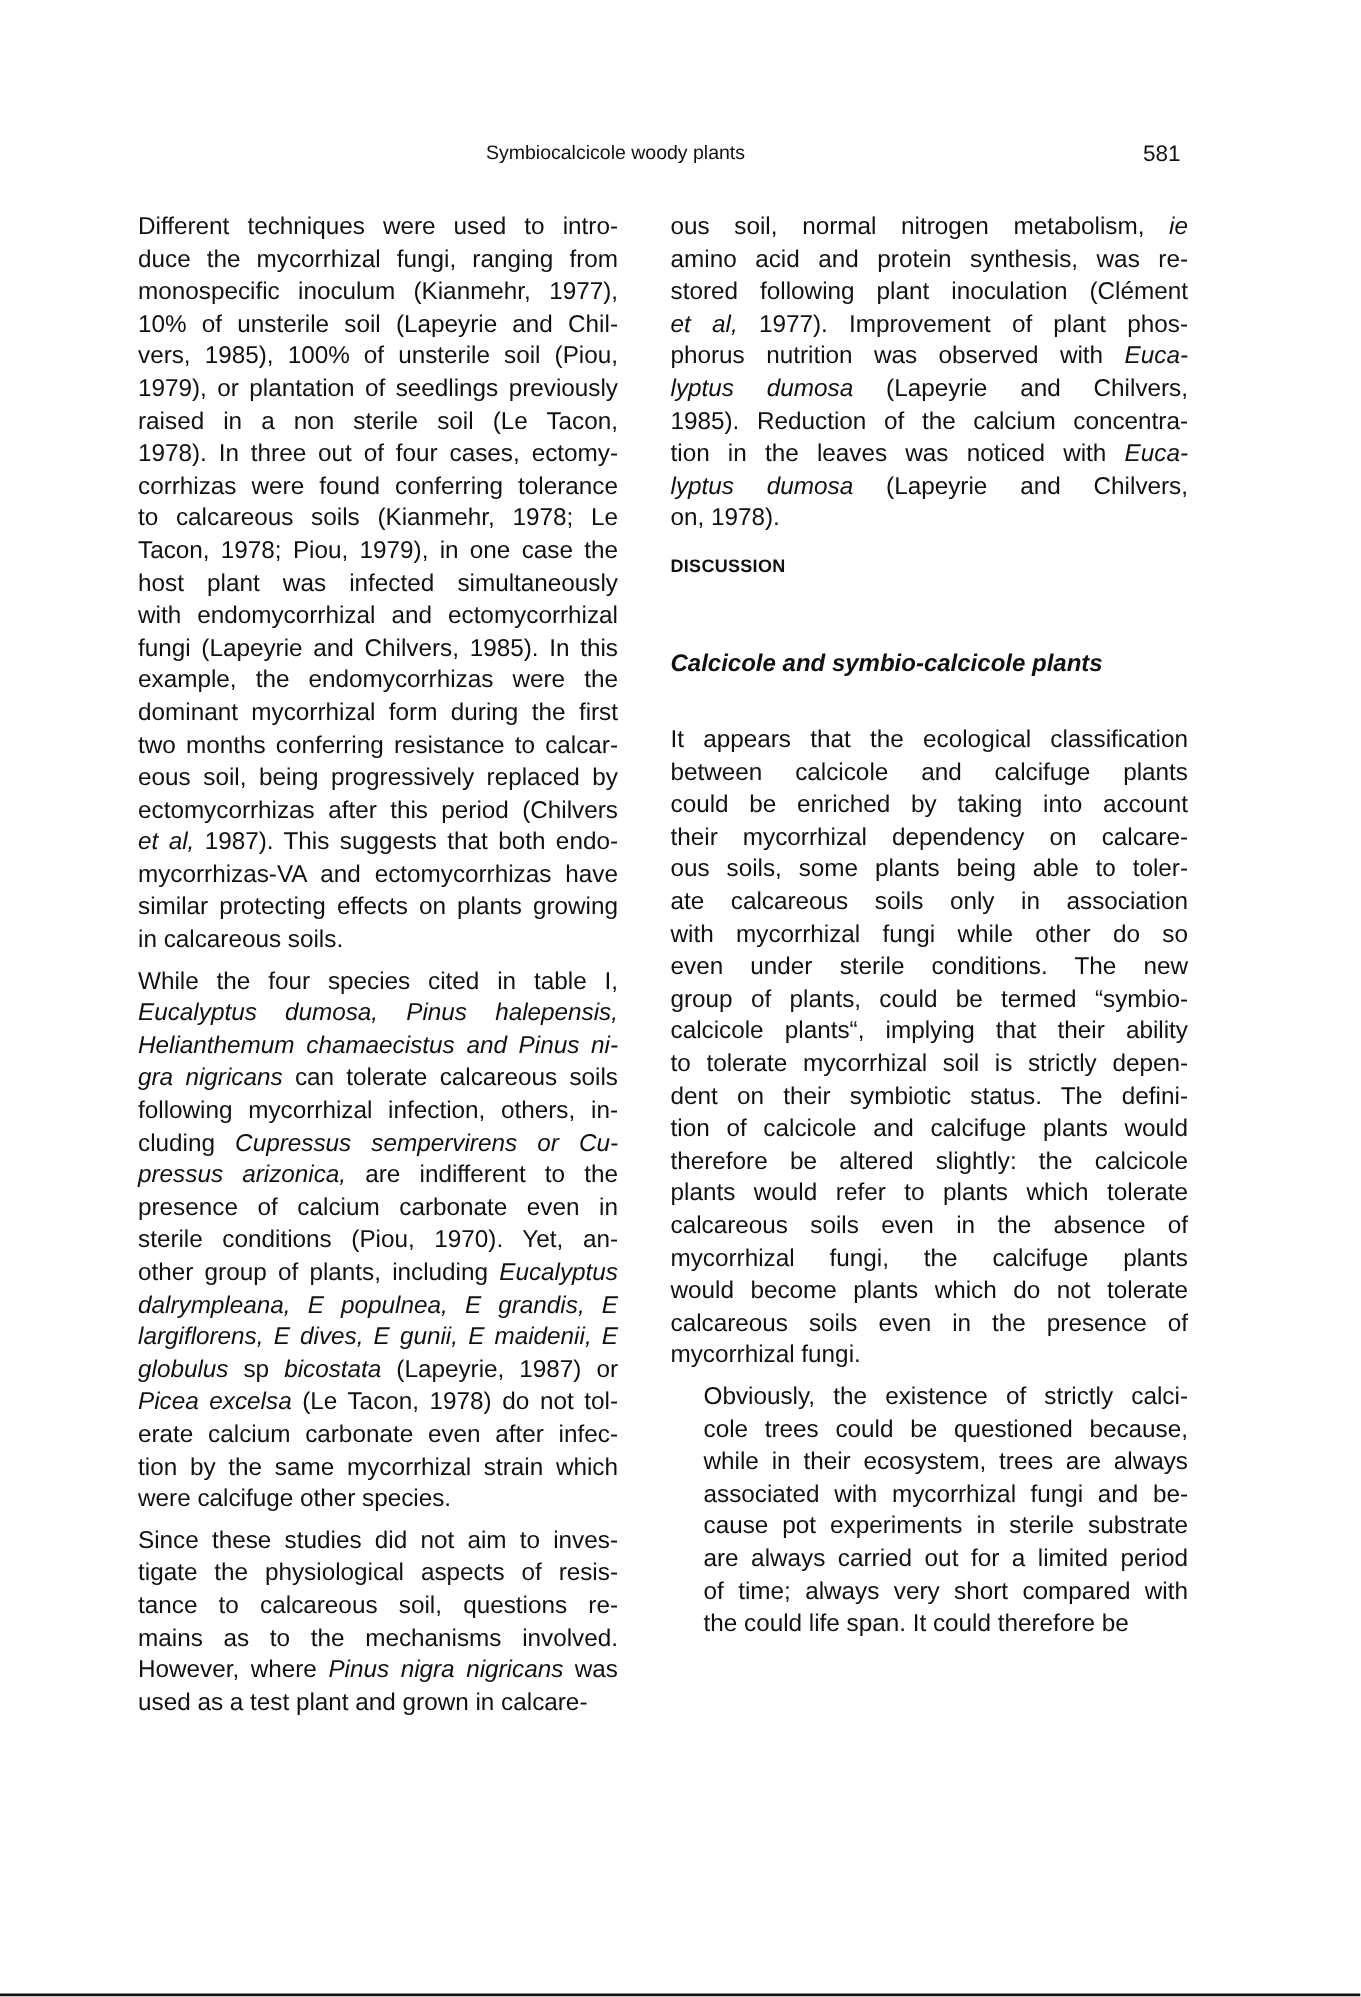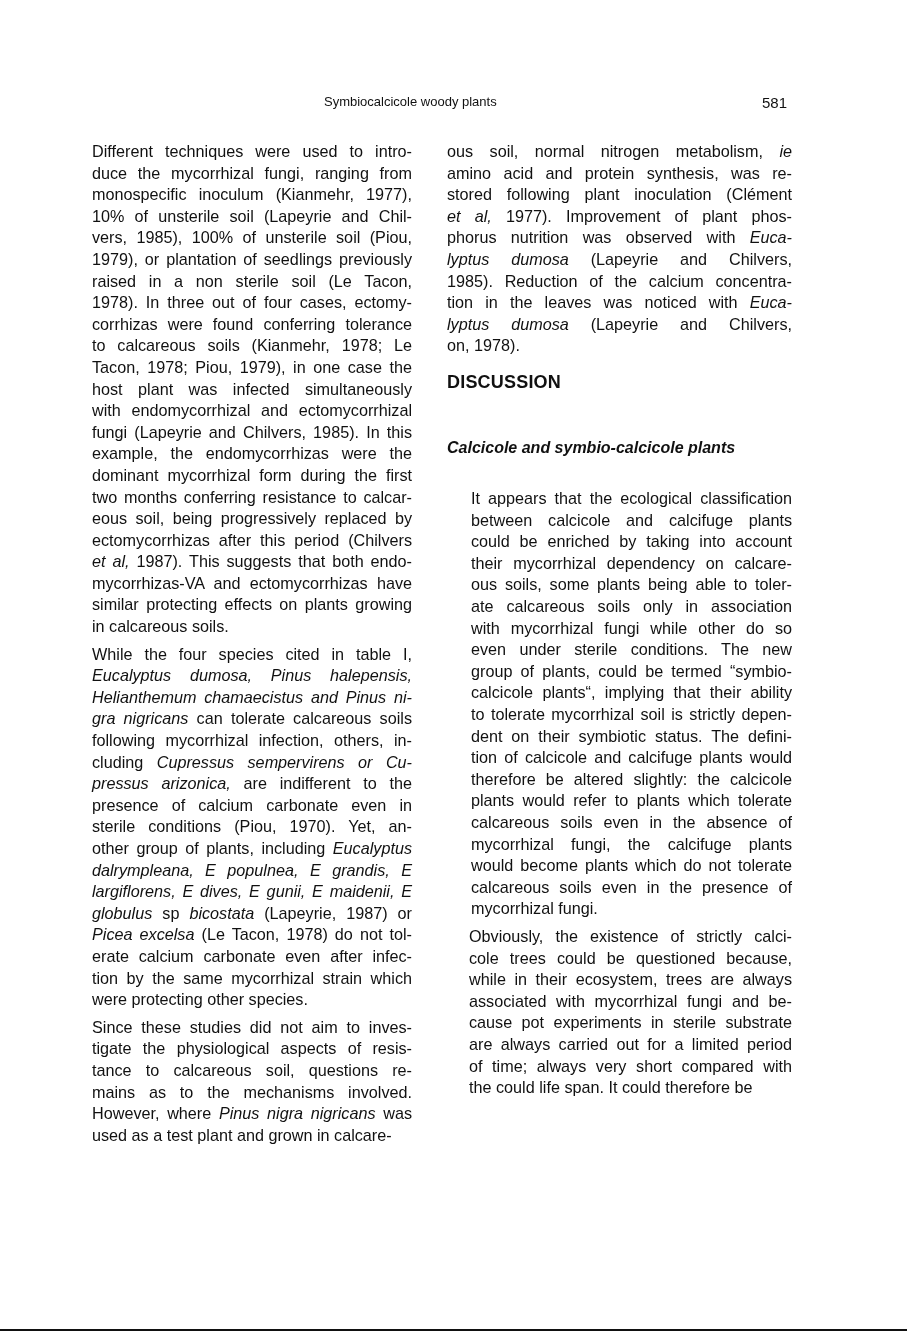--- a/index.html
+++ b/index.html
@@ -19,23 +19,23 @@
   }
   .col-left { left: 70px; width: 342px; }
   .col-right { left: 447px; width: 345px; }
   p { margin: 0; }
   p.indent { text-indent: 22px; }
   p.gap { margin-top: 6px; }
   .ln { display: block; text-align: justify; text-align-last: justify; white-space: nowrap; }
   .ln.last { text-align-last: left; }
   .col .ln { white-space: normal; }
   i { font-style: italic; }
-  .section-head { font-weight: bold; font-size: 18px; margin-bottom: 0; letter-spacing: 0.2px; }
+  .section-head { font-weight: bold; font-size: 12px; margin-bottom: 0; letter-spacing: 0.2px; }
   .subsection-head { font-weight: bold; font-style: italic; font-size: 16px; margin-top: 44px; }
-  .after-sub { margin-top: 29px; margin-left: 24px; }
+  .after-sub { margin-top: 29px; }
   .bottom-rule {
     position: absolute; left: 0; top: 1329px; width: 907px; height: 2px; background: #111;
   }
 </style>
 </head>
 <body>
 
 <div class="running-head">Symbiocalcicole woody plants</div>
 <div class="page-number">581</div>
 
@@ -75,21 +75,21 @@
       <span class="ln"><i>pressus arizonica,</i><span> are indifferent to the</span></span>
       <span class="ln"><span>presence of calcium carbonate even in</span></span>
       <span class="ln"><span>sterile conditions (Piou, 1970). Yet, an-</span></span>
       <span class="ln"><span>other group of plants, including </span><i>Eucalyptus</i></span>
       <span class="ln"><i>dalrympleana, E populnea, E grandis, E</i></span>
       <span class="ln"><i>largiflorens, E dives, E gunii, E maidenii, E</i></span>
       <span class="ln"><i>globulus</i><span> sp </span><i>bicostata</i><span> (Lapeyrie, 1987) or</span></span>
       <span class="ln"><i>Picea excelsa</i><span> (Le Tacon, 1978) do not tol-</span></span>
       <span class="ln"><span>erate calcium carbonate even after infec-</span></span>
       <span class="ln"><span>tion by the same mycorrhizal strain which</span></span>
-      <span class="ln last"><span>were protecting other species.</span></span>
+      <span class="ln last"><span>were calcifuge other species.</span></span>
     </p>
   <p class="indent gap">
       <span class="ln"><span>Since these studies did not aim to inves-</span></span>
       <span class="ln"><span>tigate the physiological aspects of resis-</span></span>
       <span class="ln"><span>tance to calcareous soil, questions re-</span></span>
       <span class="ln"><span>mains as to the mechanisms involved.</span></span>
       <span class="ln"><span>However, where </span><i>Pinus nigra nigricans</i><span> was</span></span>
       <span class="ln last"><span>used as a test plant and grown in calcare-</span></span>
     </p>
 </div>

